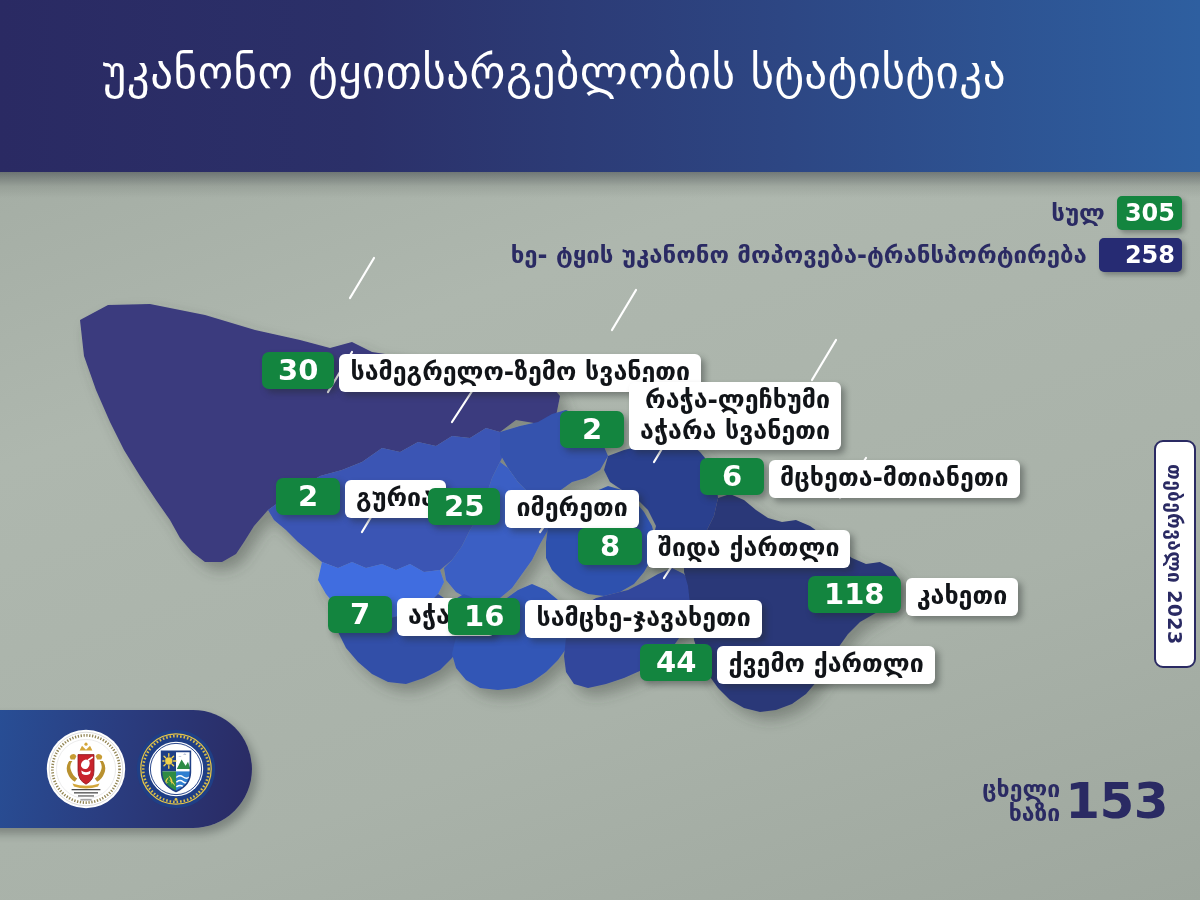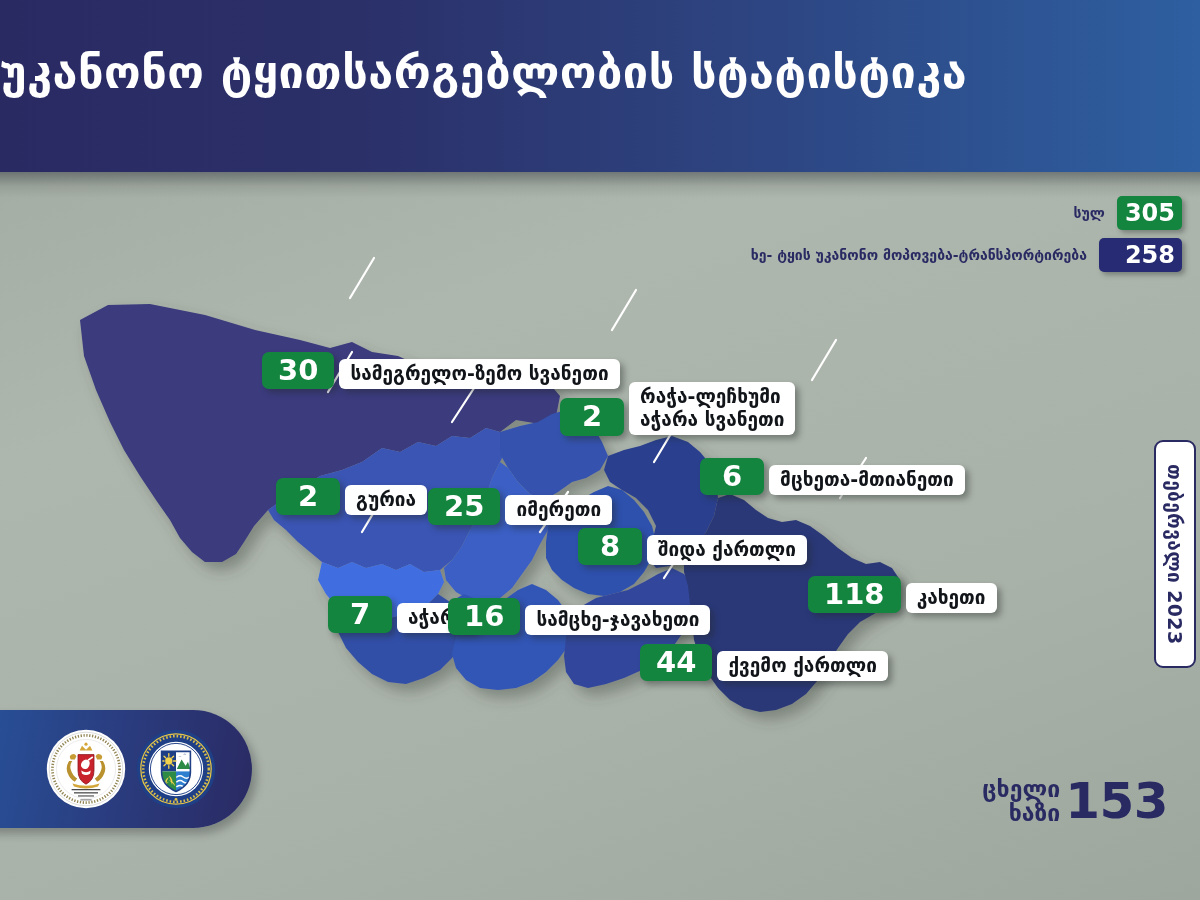--- a/index.html
+++ b/index.html
@@ -31,45 +31,45 @@
     width: 1200px;
     height: 26px;
     background: linear-gradient(180deg, rgba(30,35,45,0.42) 0%, rgba(60,66,62,0.13) 55%, rgba(0,0,0,0) 100%);
     z-index: 29;
     pointer-events: none;
   }
   #page-title {
     position: absolute;
     left: 0; top: 46px;
     width: 1006px;
-    text-align: left;
+    text-align: right;
     color: #ffffff;
     font-size: 45px;
-    font-weight: bold;
+    font-weight: normal;
     letter-spacing: 0.5px;
     white-space: nowrap;
   }
 
   
   #legend {
     position: absolute;
     right: 18px;
     top: 196px;
     z-index: 25;
   }
   .legend-row {
     display: flex;
     align-items: center;
     justify-content: flex-end;
     margin-bottom: 8px;
     height: 34px;
   }
   .legend-label {
     color: #2a2a63;
-    font-size: 14px;
+    font-size: 24px;
     font-weight: bold;
     margin-right: 12px;
     white-space: nowrap;
   }
   .legend-badge {
     min-width: 54px;
     height: 34px;
     border-radius: 5px;
     color: #ffffff;
     font-size: 24px;
@@ -106,29 +106,29 @@
     padding: 2px 16px 3px 16px;
     display: inline-block;
     line-height: 1.12;
     box-shadow: 4px 4px 6px rgba(35,40,40,0.40);
     text-align: center;
     min-width: 32px;
   }
   .callout-name {
     background: #ffffff;
     color: #111418;
-    font-size: 19px;
+    font-size: 25px;
     font-weight: bold;
     border-radius: 6px;
     padding: 3px 11px 4px 11px;
     display: inline-block;
     line-height: 1.22;
     box-shadow: 4px 4px 6px rgba(35,40,40,0.40);
     white-space: nowrap;
-    text-align: left;
+    text-align: right;
   }
   .cal-center { text-align: center; }
 
   
   #date-tab {
     position: absolute;
     right: 4px;
     top: 440px;
     width: 38px;
     height: 224px;

